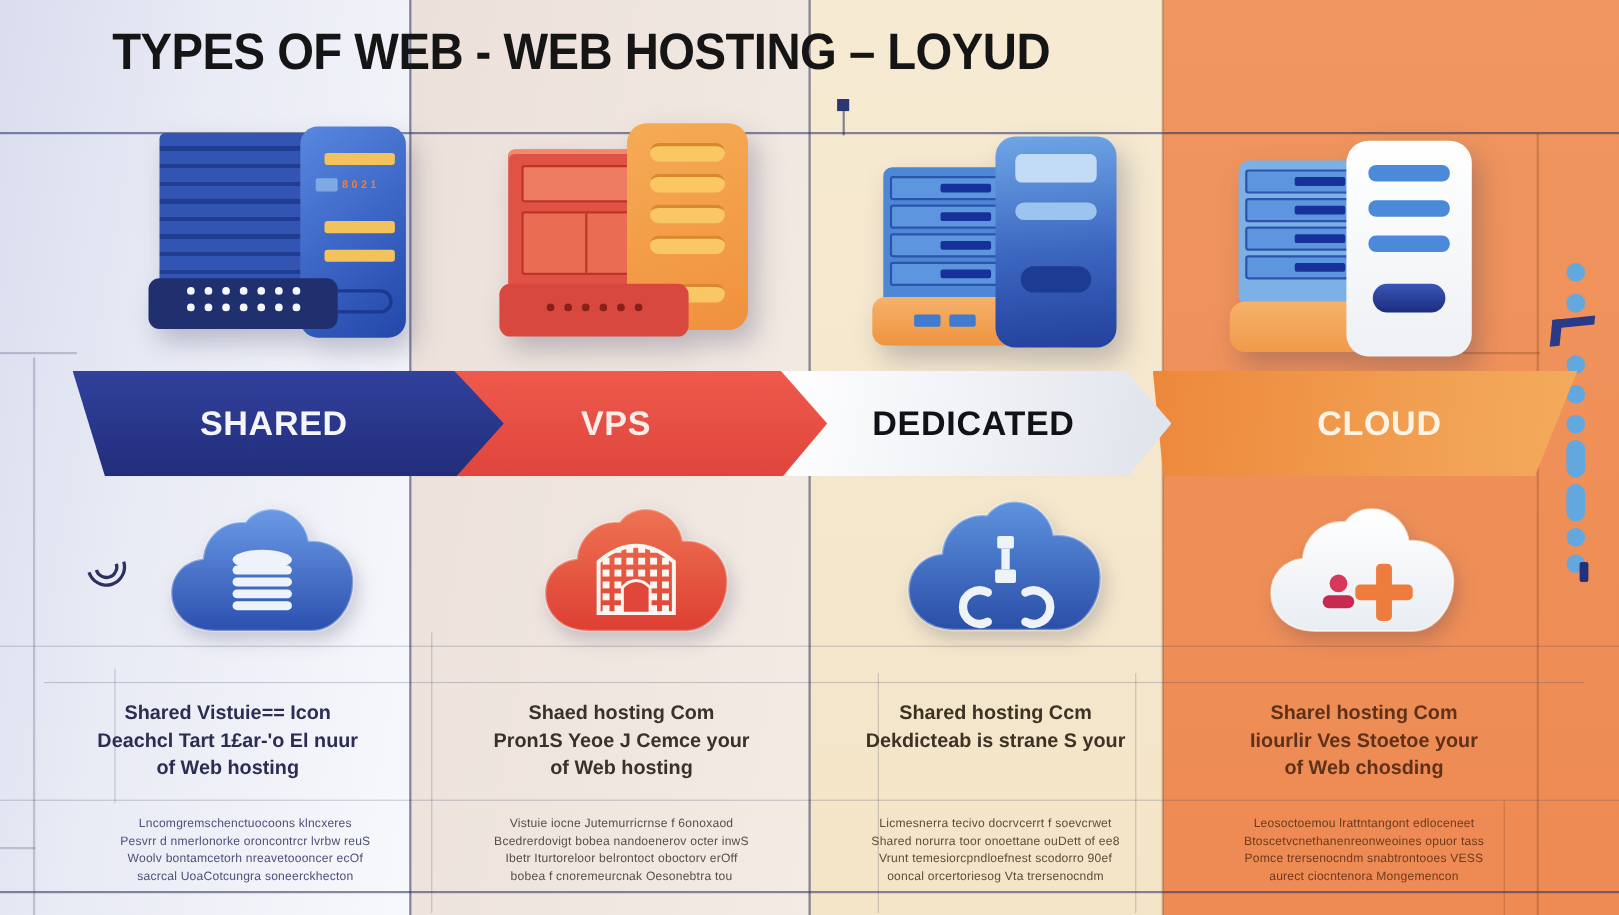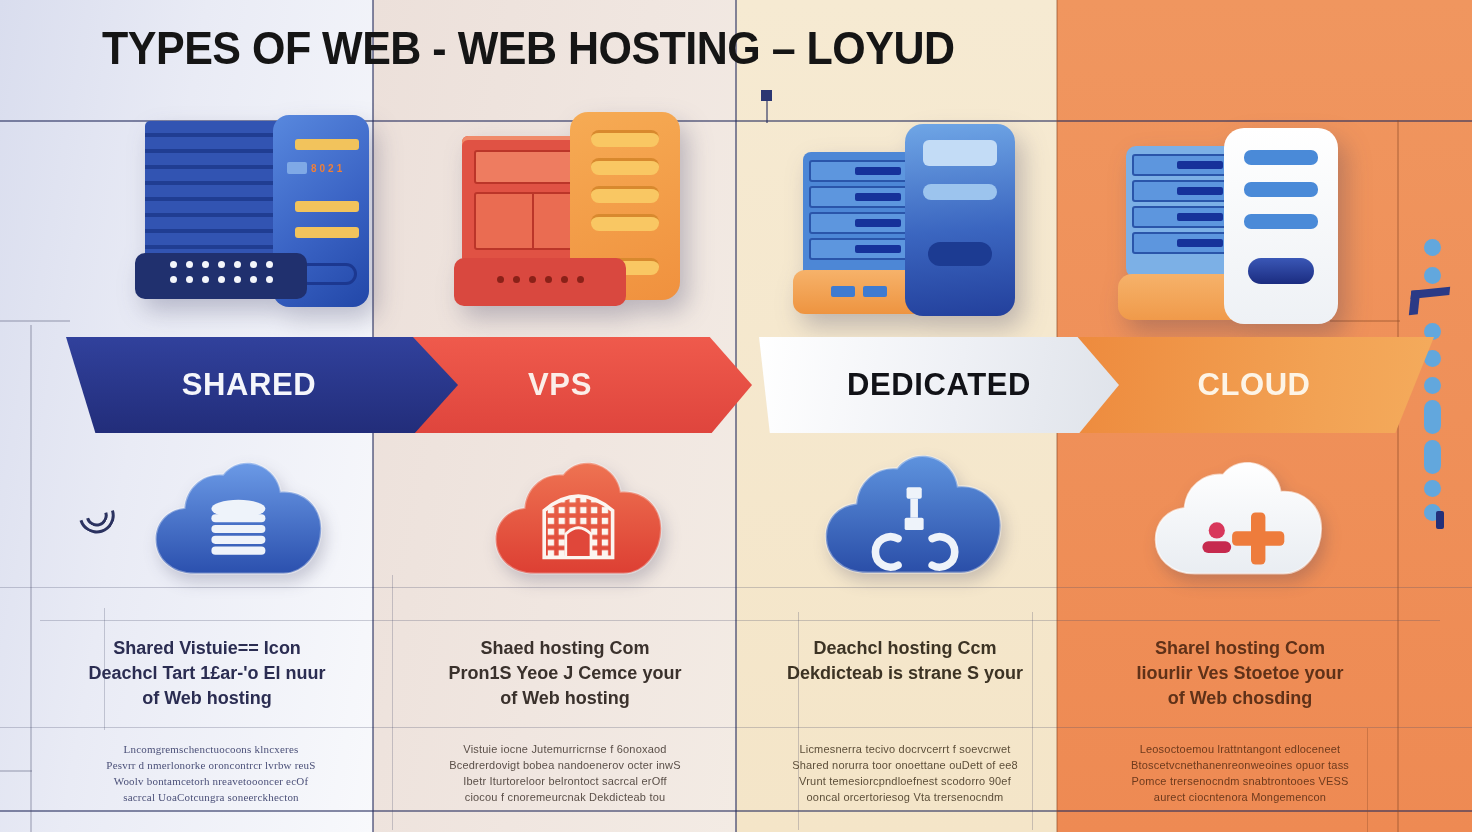--- a/index.html
+++ b/index.html
@@ -26,35 +26,35 @@
   
   .banner-seg{position:absolute;top:337px;height:96px;display:flex;align-items:center;justify-content:center;
               font-weight:700;font-size:31px;letter-spacing:0.6px;
               filter:drop-shadow(0 6px 6px rgba(25,28,60,0.30));}
   .seg-shared{left:66px;width:366px;z-index:9;color:#f5f6fb;padding-right:26px;
               background:linear-gradient(180deg,#31419c 0%,#222d7a 100%);
               clip-path:polygon(0 0,88.5% 0,100% 50%,89% 100%,7.5% 100%);}
   .seg-vps{left:368px;width:384px;z-index:8;color:#fbeee9;
            background:linear-gradient(180deg,#ef5a4c 0%,#df453d 100%);
            clip-path:polygon(0 0,89% 0,100% 50%,89.5% 100%,2.5% 100%);}
-  .seg-dedicated{left:759px;width:360px;z-index:7;color:#111217;font-weight:800;
+  .seg-dedicated{left:705px;width:360px;z-index:7;color:#111217;font-weight:800;
            background:linear-gradient(100deg,#ffffff 0%,#eef0f5 55%,#dfe3ea 100%);
            clip-path:polygon(0 0,88.5% 0,100% 50%,89% 100%,3% 100%);}
   .seg-cloud{left:1048px;width:360px;z-index:6;color:#fdf4e6;padding-left:26px;
            background:linear-gradient(95deg,#ed883b 0%,#f2a254 70%,#f4ab5c 100%);
            clip-path:polygon(0 0,100% 0,90% 100%,2.5% 100%);}
 
   
   .desc{position:absolute;top:636px;text-align:center;font-size:18px;line-height:25px;font-weight:600;}
   .desc1{left:62px;width:290px;color:#2b2d52;}
   .desc2{left:420px;width:290px;color:#3a312c;}
   .desc3{left:762px;width:286px;color:#3c3324;}
   .desc4{left:1090px;width:300px;color:#5f3118;}
   .fine{position:absolute;top:741px;text-align:center;font-size:11px;line-height:16px;font-weight:500;letter-spacing:0.2px;}
-  .fine1{left:64px;width:294px;color:#4b5078;font-family:Liberation Serif, serif;}
+  .fine1{left:76px;width:294px;color:#4b5078;}
   .fine2{left:418px;width:294px;color:#5a4f48;}
   .fine3{left:760px;width:290px;color:#5c4e39;}
   .fine4{left:1088px;width:304px;color:#6e3a1d;}
 
   
   .illus{position:absolute;filter:drop-shadow(8px 12px 12px rgba(50,50,90,0.28));}
   .illus *{position:absolute;box-sizing:border-box;}
 
   .c1-rack{left:15px;top:18px;width:158px;height:148px;border-radius:5px;
     background:repeating-linear-gradient(180deg,#3254b2 0 12px,#203d92 12px 16px);}
@@ -340,40 +340,40 @@
     <div>Shared Vistuie== Icon</div>
     <div>Deachcl Tart 1£ar-'o El nuur</div>
     <div>of Web hosting</div>
   </div>
   <div class="desc desc2">
     <div>Shaed hosting Com</div>
     <div>Pron1S Yeoe J Cemce your</div>
     <div>of Web hosting</div>
   </div>
   <div class="desc desc3">
-    <div>Deachcl hosting Ccm</div>
+    <div>Shared hosting Ccm</div>
     <div>Dekdicteab is strane S your</div>
   </div>
   <div class="desc desc4">
     <div>Sharel hosting Com</div>
     <div>Iiourlir Ves Stoetoe your</div>
     <div>of Web chosding</div>
   </div>
 
   <div class="fine fine1">
     <div>Lncomgremschenctuocoons klncxeres</div>
     <div>Pesvrr d nmerlonorke oroncontrcr lvrbw reuS</div>
     <div>Woolv bontamcetorh nreavetoooncer ecOf</div>
     <div>sacrcal UoaCotcungra soneerckhecton</div>
   </div>
   <div class="fine fine2">
     <div>Vistuie iocne Jutemurricrnse f 6onoxaod</div>
     <div>Bcedrerdovigt bobea nandoenerov octer inwS</div>
-    <div>Ibetr Iturtoreloor belrontoct sacrcal erOff</div>
-    <div>ciocou f cnoremeurcnak Dekdicteab tou</div>
+    <div>Ibetr Iturtoreloor belrontoct oboctorv erOff</div>
+    <div>bobea f cnoremeurcnak Oesonebtra tou</div>
   </div>
   <div class="fine fine3">
     <div>Licmesnerra tecivo docrvcerrt f soevcrwet</div>
     <div>Shared norurra toor onoettane ouDett of ee8</div>
     <div>Vrunt temesiorcpndloefnest scodorro 90ef</div>
     <div>ooncal orcertoriesog Vta trersenocndm</div>
   </div>
   <div class="fine fine4">
     <div>Leosoctoemou lrattntangont edloceneet</div>
     <div>Btoscetvcnethanenreonweoines opuor tass</div>

